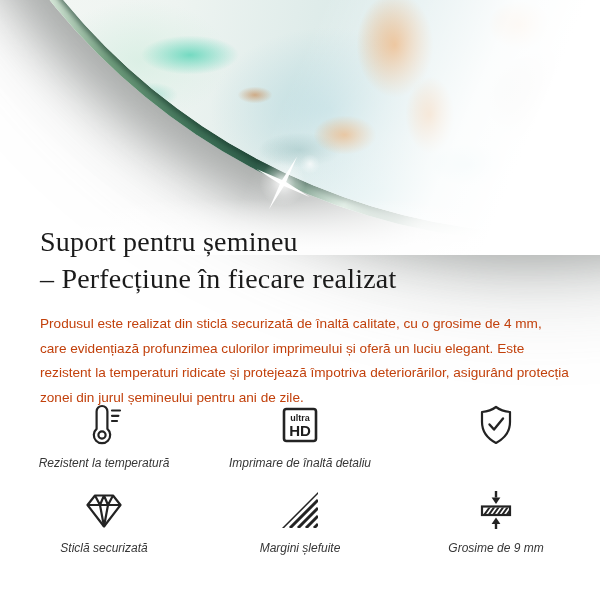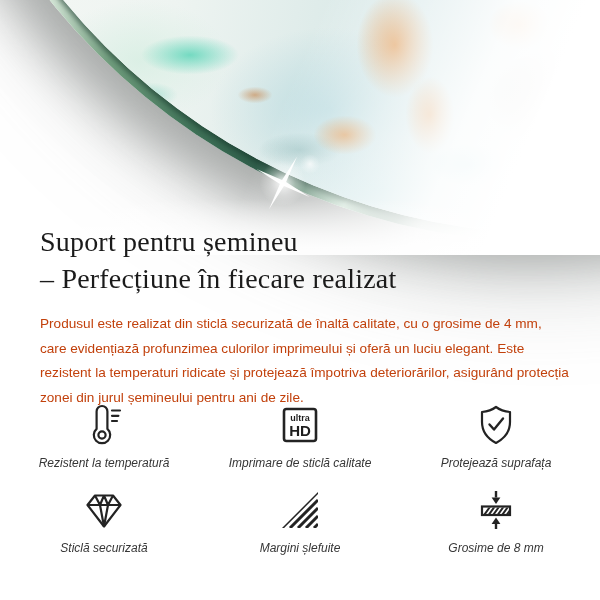--- a/index.html
+++ b/index.html
@@ -123,31 +123,30 @@
     </div>
 
     <div class="feature">
       <div class="icon-box">
         <svg class="ico" width="44" height="44" viewBox="0 0 44 44">
           <rect x="6" y="6" width="32" height="32" rx="2.5" stroke-width="2.6"></rect>
           <text x="22" y="18" font-size="9" text-anchor="middle">ultra</text>
           <text x="22" y="32.5" font-size="15" text-anchor="middle">HD</text>
         </svg>
       </div>
-      <div class="label">Imprimare de sticlă calitate</div>
+      <div class="label">Imprimare de înaltă detaliu</div>
     </div>
 
     <div class="feature">
       <div class="icon-box">
         <svg class="ico" width="44" height="44" viewBox="0 0 44 44" stroke-linecap="round" stroke-linejoin="round">
           <path d="M22,4 C26,7 31,8.5 36,9 V19 C36,29.5 30.5,35.5 22,40 C13.5,35.5 8,29.5 8,19 V9 C13,8.5 18,7 22,4 Z"></path>
           <path d="M15.5,21.5 L20,26.5 L29,15.5" stroke-width="2.4"></path>
         </svg>
       </div>
-      <div class="label">Protejează suprafața</div>
     </div>
 
     <div class="feature">
       <div class="icon-box">
         <svg class="ico" width="44" height="44" viewBox="0 0 44 44" stroke-width="2" stroke-linejoin="round">
           <path d="M13,7.5 H31 L38.5,17 L22,38.5 L5.5,17 Z"></path>
           <path d="M5.5,17 H38.5 M13,7.5 L18,17 L22,38.5 M31,7.5 L26,17 L22,38.5 M22,7.5 L18,17 M22,7.5 L26,17"></path>
         </svg>
       </div>
       <div class="label">Sticlă securizată</div>
@@ -180,17 +179,17 @@
           <rect x="8" y="18.5" width="28" height="8.5"></rect>
           <g clip-path="url(#bar)" stroke-width="2">
             <path d="M8,30 L18,16 M12.5,30 L22.5,16 M17,30 L27,16 M21.5,30 L31.5,16 M26,30 L36,16 M30.5,30 L40.5,16"></path>
           </g>
           <path d="M22,3 V9.5" stroke-width="2.4"></path>
           <polygon points="17.6,9.5 26.4,9.5 22,16" fill="#232323" stroke="none"></polygon>
           <path d="M22,41 V35" stroke-width="2.4"></path>
           <polygon points="17.6,36 26.4,36 22,29.5" fill="#232323" stroke="none"></polygon>
         </svg>
       </div>
-      <div class="label">Grosime de 8 mm</div>
+      <div class="label">Grosime de 9 mm</div>
     </div>
 
   </div>
 </div>
 
 </body></html>

